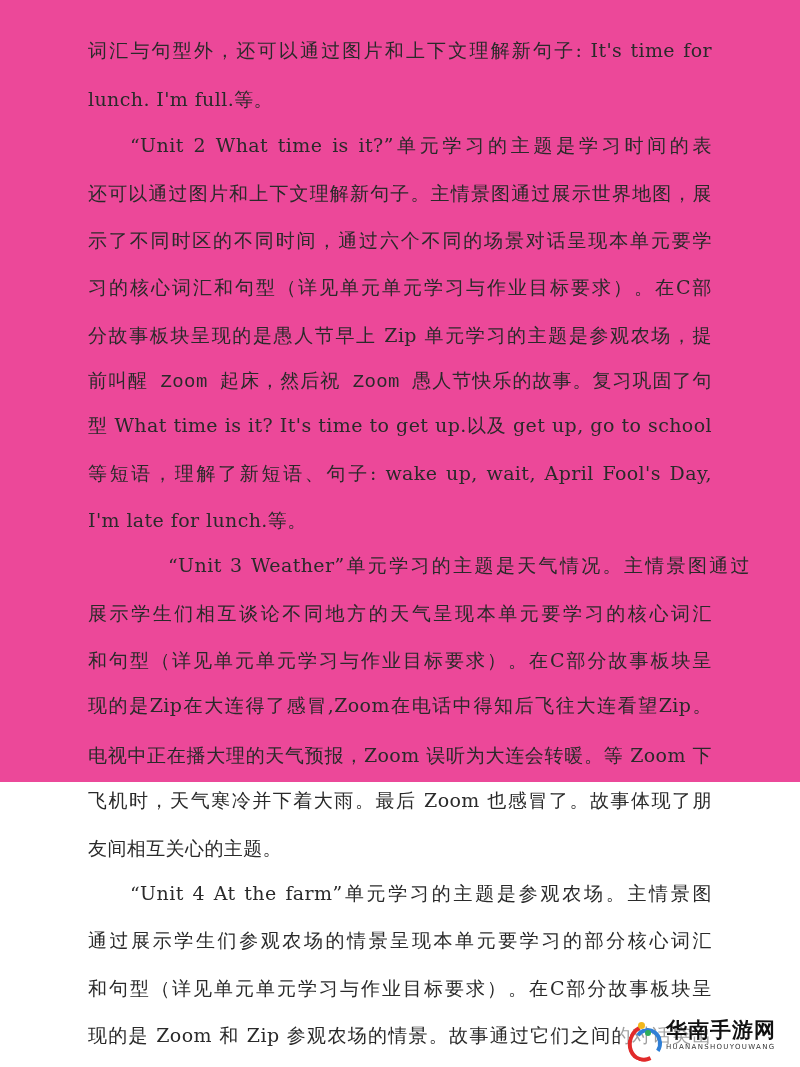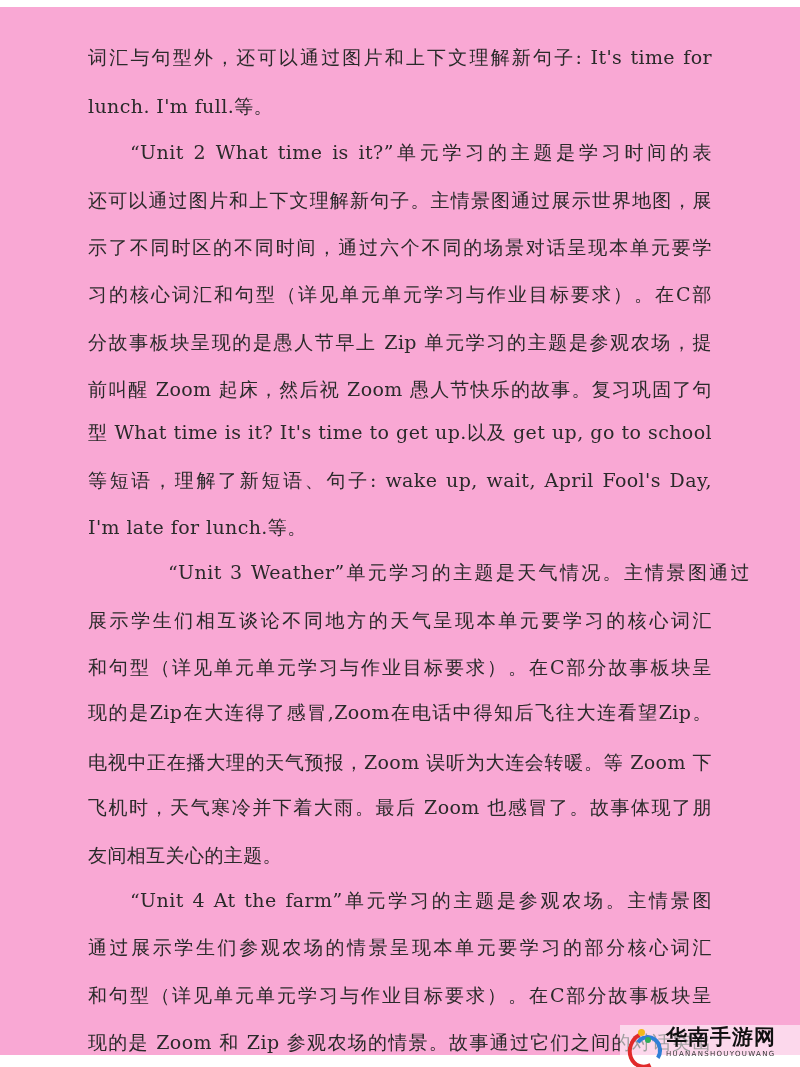--- a/index.html
+++ b/index.html
@@ -11,24 +11,24 @@
       width: 800px;
       height: 1067px;
       overflow: hidden;
       position: relative;
       font-family: "DejaVu Serif", "Liberation Serif", serif;
       color: #2a2a2a;
     }
     .page {
       position: absolute;
       left: 0;
-      top: 7px;
+      top: 0;
       width: 800px;
-      height: 1048px;
-      background: #f9a8d4;
+      height: 782px;
+      background: #ec4899;
     }
     .line {
       position: absolute;
       left: 88px;
       width: 624px;
       height: 30px;
       font-size: 19px;
       line-height: 30px;
       white-space: nowrap;
       letter-spacing: 0.4px;
@@ -126,21 +126,21 @@
 
 <div class="page">
   <div id="lines">
     <div class="line" style="top: 35px;">词汇与句型外，还可以通过图片和上下文理解新句子: It's time for</div>
     <div class="line last" style="top: 84px;">lunch. I'm full.等。</div>
     <div class="line indent" style="top: 130px;">“Unit 2 What time is it?”单元学习的主题是学习时间的表</div>
     <div class="line" style="top: 178px;">还可以通过图片和上下文理解新句子。主情景图通过展示世界地图，展</div>
     <div class="line" style="top: 225px;">示了不同时区的不同时间，通过六个不同的场景对话呈现本单元要学</div>
     <div class="line" style="top: 272px;">习的核心词汇和句型（详见单元单元学习与作业目标要求）。在C部</div>
     <div class="line" style="top: 320px;">分故事板块呈现的是愚人节早上 Zip 单元学习的主题是参观农场，提</div>
-    <div class="line" style="top: 367px;">前叫醒 Zoom 起床，然后祝 Zoom 愚人节快乐的故事。复习巩固了句</div>
+    <div class="line" style="top: 367px; font-family: Liberation Mono, monospace;">前叫醒 Zoom 起床，然后祝 Zoom 愚人节快乐的故事。复习巩固了句</div>
     <div class="line" style="top: 410px;">型 What time is it? It's time to get up.以及 get up, go to school</div>
     <div class="line" style="top: 458px;">等短语，理解了新短语、句子: wake up, wait, April Fool's Day,</div>
     <div class="line last" style="top: 505px;">I'm late for lunch.等。</div>
     <div class="line indent" style="top: 550px; margin-left: 38px;">“Unit 3 Weather”单元学习的主题是天气情况。主情景图通过</div>
     <div class="line" style="top: 598px;">展示学生们相互谈论不同地方的天气呈现本单元要学习的核心词汇</div>
     <div class="line" style="top: 645px;">和句型（详见单元单元学习与作业目标要求）。在C部分故事板块呈</div>
     <div class="line" style="top: 690px;">现的是Zip在大连得了感冒,Zoom在电话中得知后飞往大连看望Zip。</div>
     <div class="line" style="top: 740px;">电视中正在播大理的天气预报，Zoom 误听为大连会转暖。等 Zoom 下</div>
     <div class="line" style="top: 785px;">飞机时，天气寒冷并下着大雨。最后 Zoom 也感冒了。故事体现了朋</div>
     <div class="line last" style="top: 833px;">友间相互关心的主题。</div>

